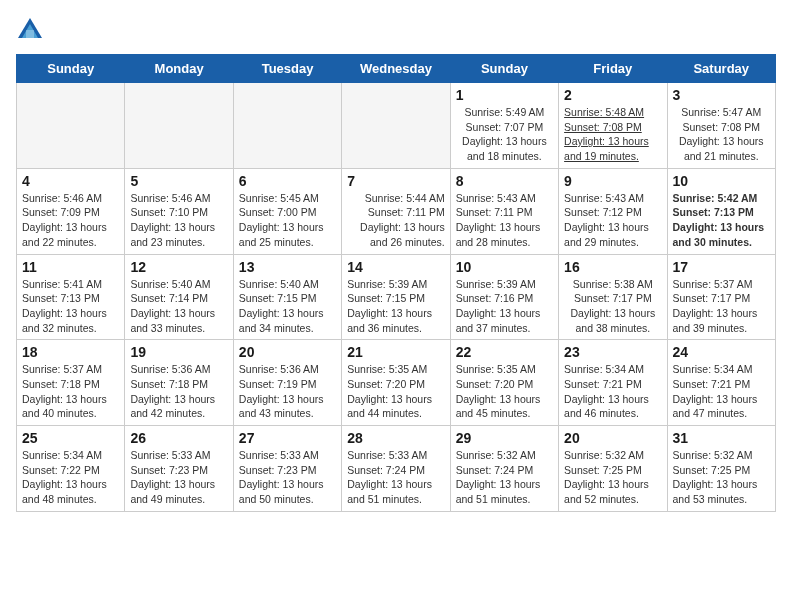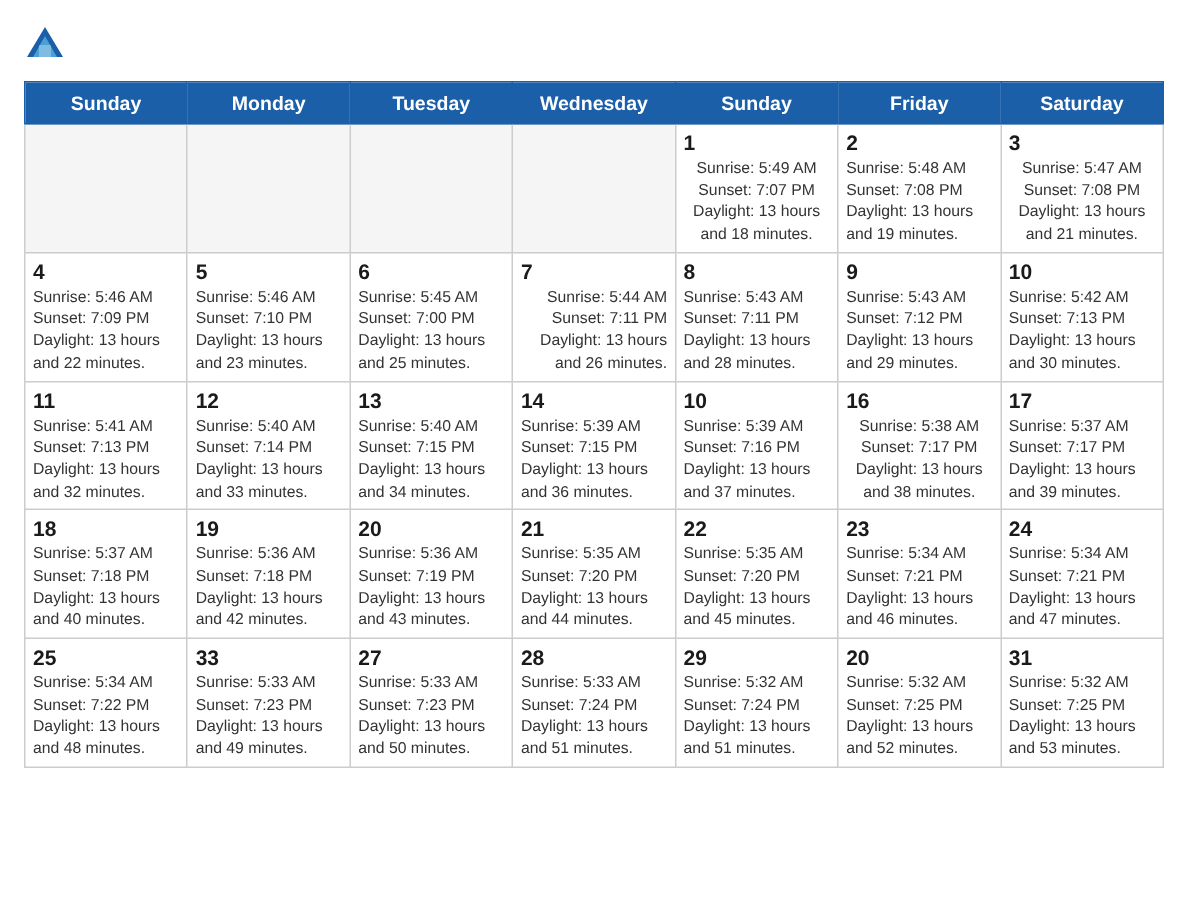--- a/index.html
+++ b/index.html
@@ -134,21 +134,21 @@
         <td class="empty"></td>
         <td>
           <div class="day-num">1</div>
           <div class="day-info" style="white-space: pre-line; text-align: center;">Sunrise: 5:49 AM
 Sunset: 7:07 PM
 Daylight: 13 hours
 and 18 minutes.</div>
         </td>
         <td>
           <div class="day-num">2</div>
-          <div class="day-info" style="white-space: pre-line;">Sunrise: 5:48 AM
+          <div class="day-info" style="white-space: pre-line; text-decoration: underline;">Sunrise: 5:48 AM
 Sunset: 7:08 PM
 Daylight: 13 hours
 and 19 minutes.</div>
         </td>
         <td>
           <div class="day-num">3</div>
           <div class="day-info" style="white-space: pre-line; text-align: center;">Sunrise: 5:47 AM
 Sunset: 7:08 PM
 Daylight: 13 hours
 and 21 minutes.</div>
@@ -192,21 +192,21 @@
         </td>
         <td>
           <div class="day-num">9</div>
           <div class="day-info" style="white-space: pre-line;">Sunrise: 5:43 AM
 Sunset: 7:12 PM
 Daylight: 13 hours
 and 29 minutes.</div>
         </td>
         <td>
           <div class="day-num">10</div>
-          <div class="day-info" style="white-space: pre-line;">Sunrise: 5:42 AM
+          <div class="day-info" style="white-space: pre-line; font-weight: bold;">Sunrise: 5:42 AM
 Sunset: 7:13 PM
 Daylight: 13 hours
 and 30 minutes.</div>
         </td>
       </tr>
       <tr class="week-row">
         <td>
           <div class="day-num">11</div>
           <div class="day-info" style="white-space: pre-line;">Sunrise: 5:41 AM
 Sunset: 7:13 PM
@@ -309,21 +309,21 @@
       </tr>
       <tr class="week-row">
         <td>
           <div class="day-num">25</div>
           <div class="day-info" style="white-space: pre-line;">Sunrise: 5:34 AM
 Sunset: 7:22 PM
 Daylight: 13 hours
 and 48 minutes.</div>
         </td>
         <td>
-          <div class="day-num">33</div>
+          <div class="day-num">26</div>
           <div class="day-info" style="white-space: pre-line;">Sunrise: 5:33 AM
 Sunset: 7:23 PM
 Daylight: 13 hours
 and 49 minutes.</div>
         </td>
         <td>
           <div class="day-num">27</div>
           <div class="day-info" style="white-space: pre-line;">Sunrise: 5:33 AM
 Sunset: 7:23 PM
 Daylight: 13 hours

